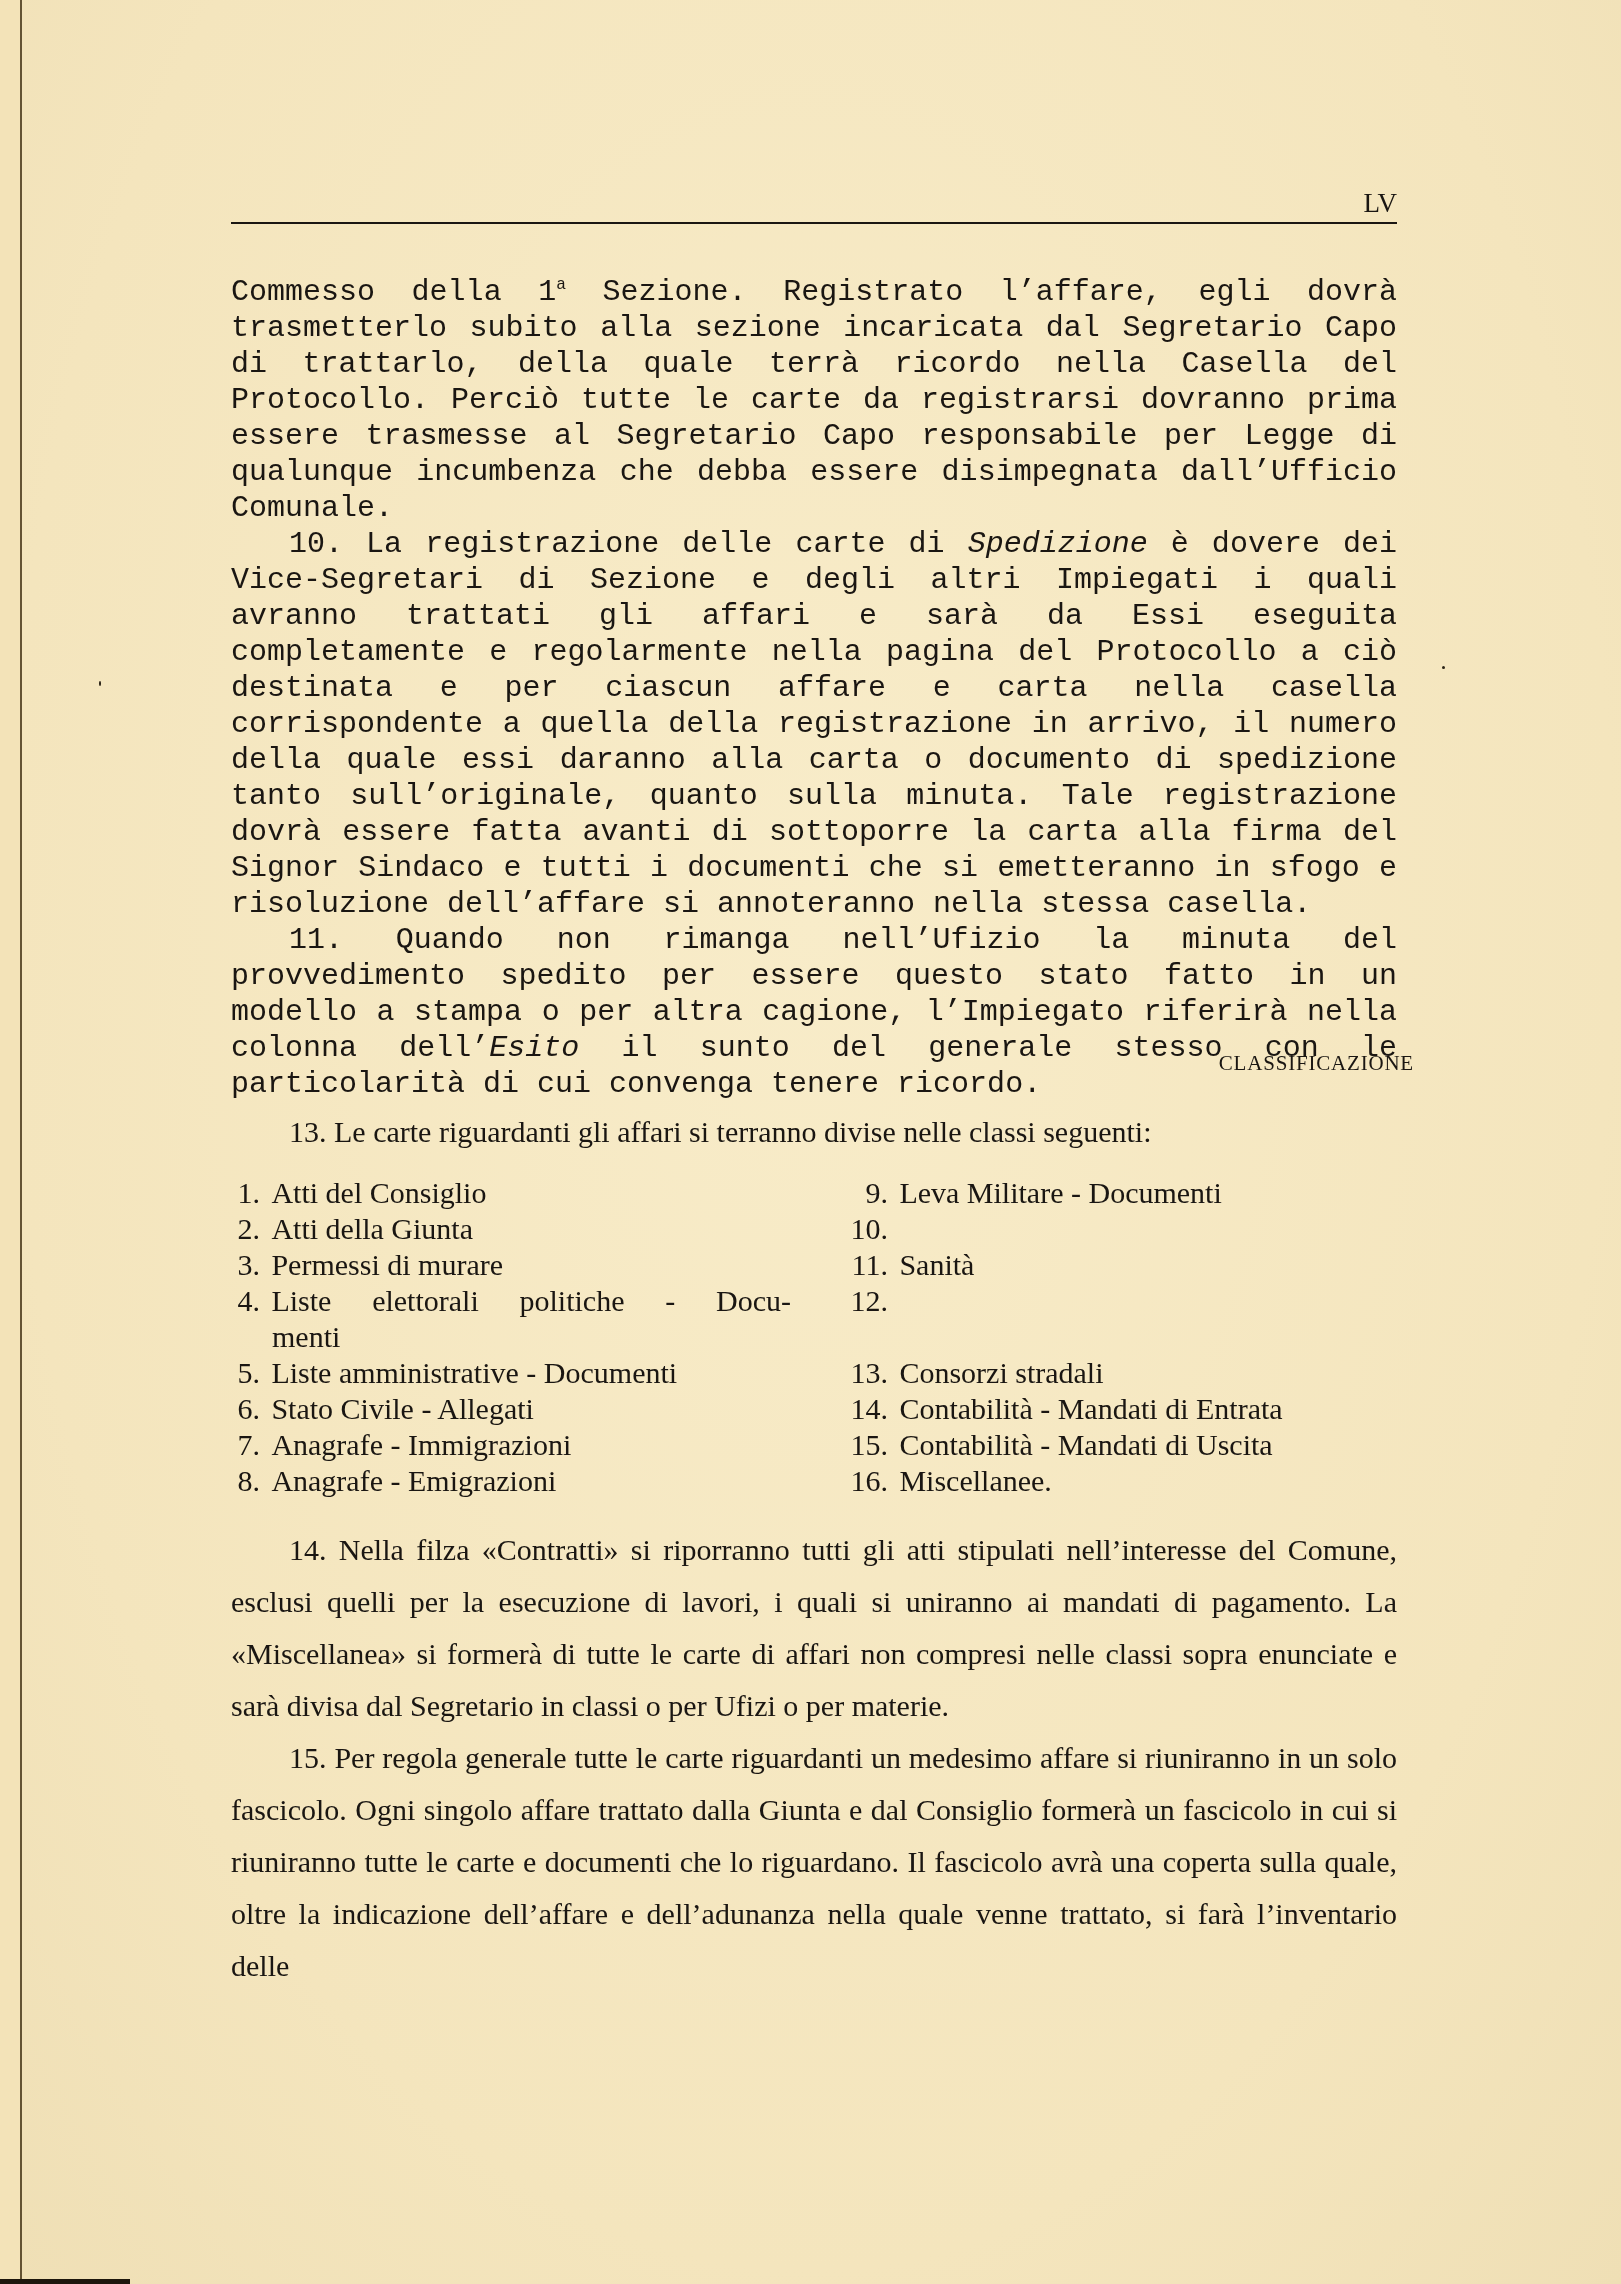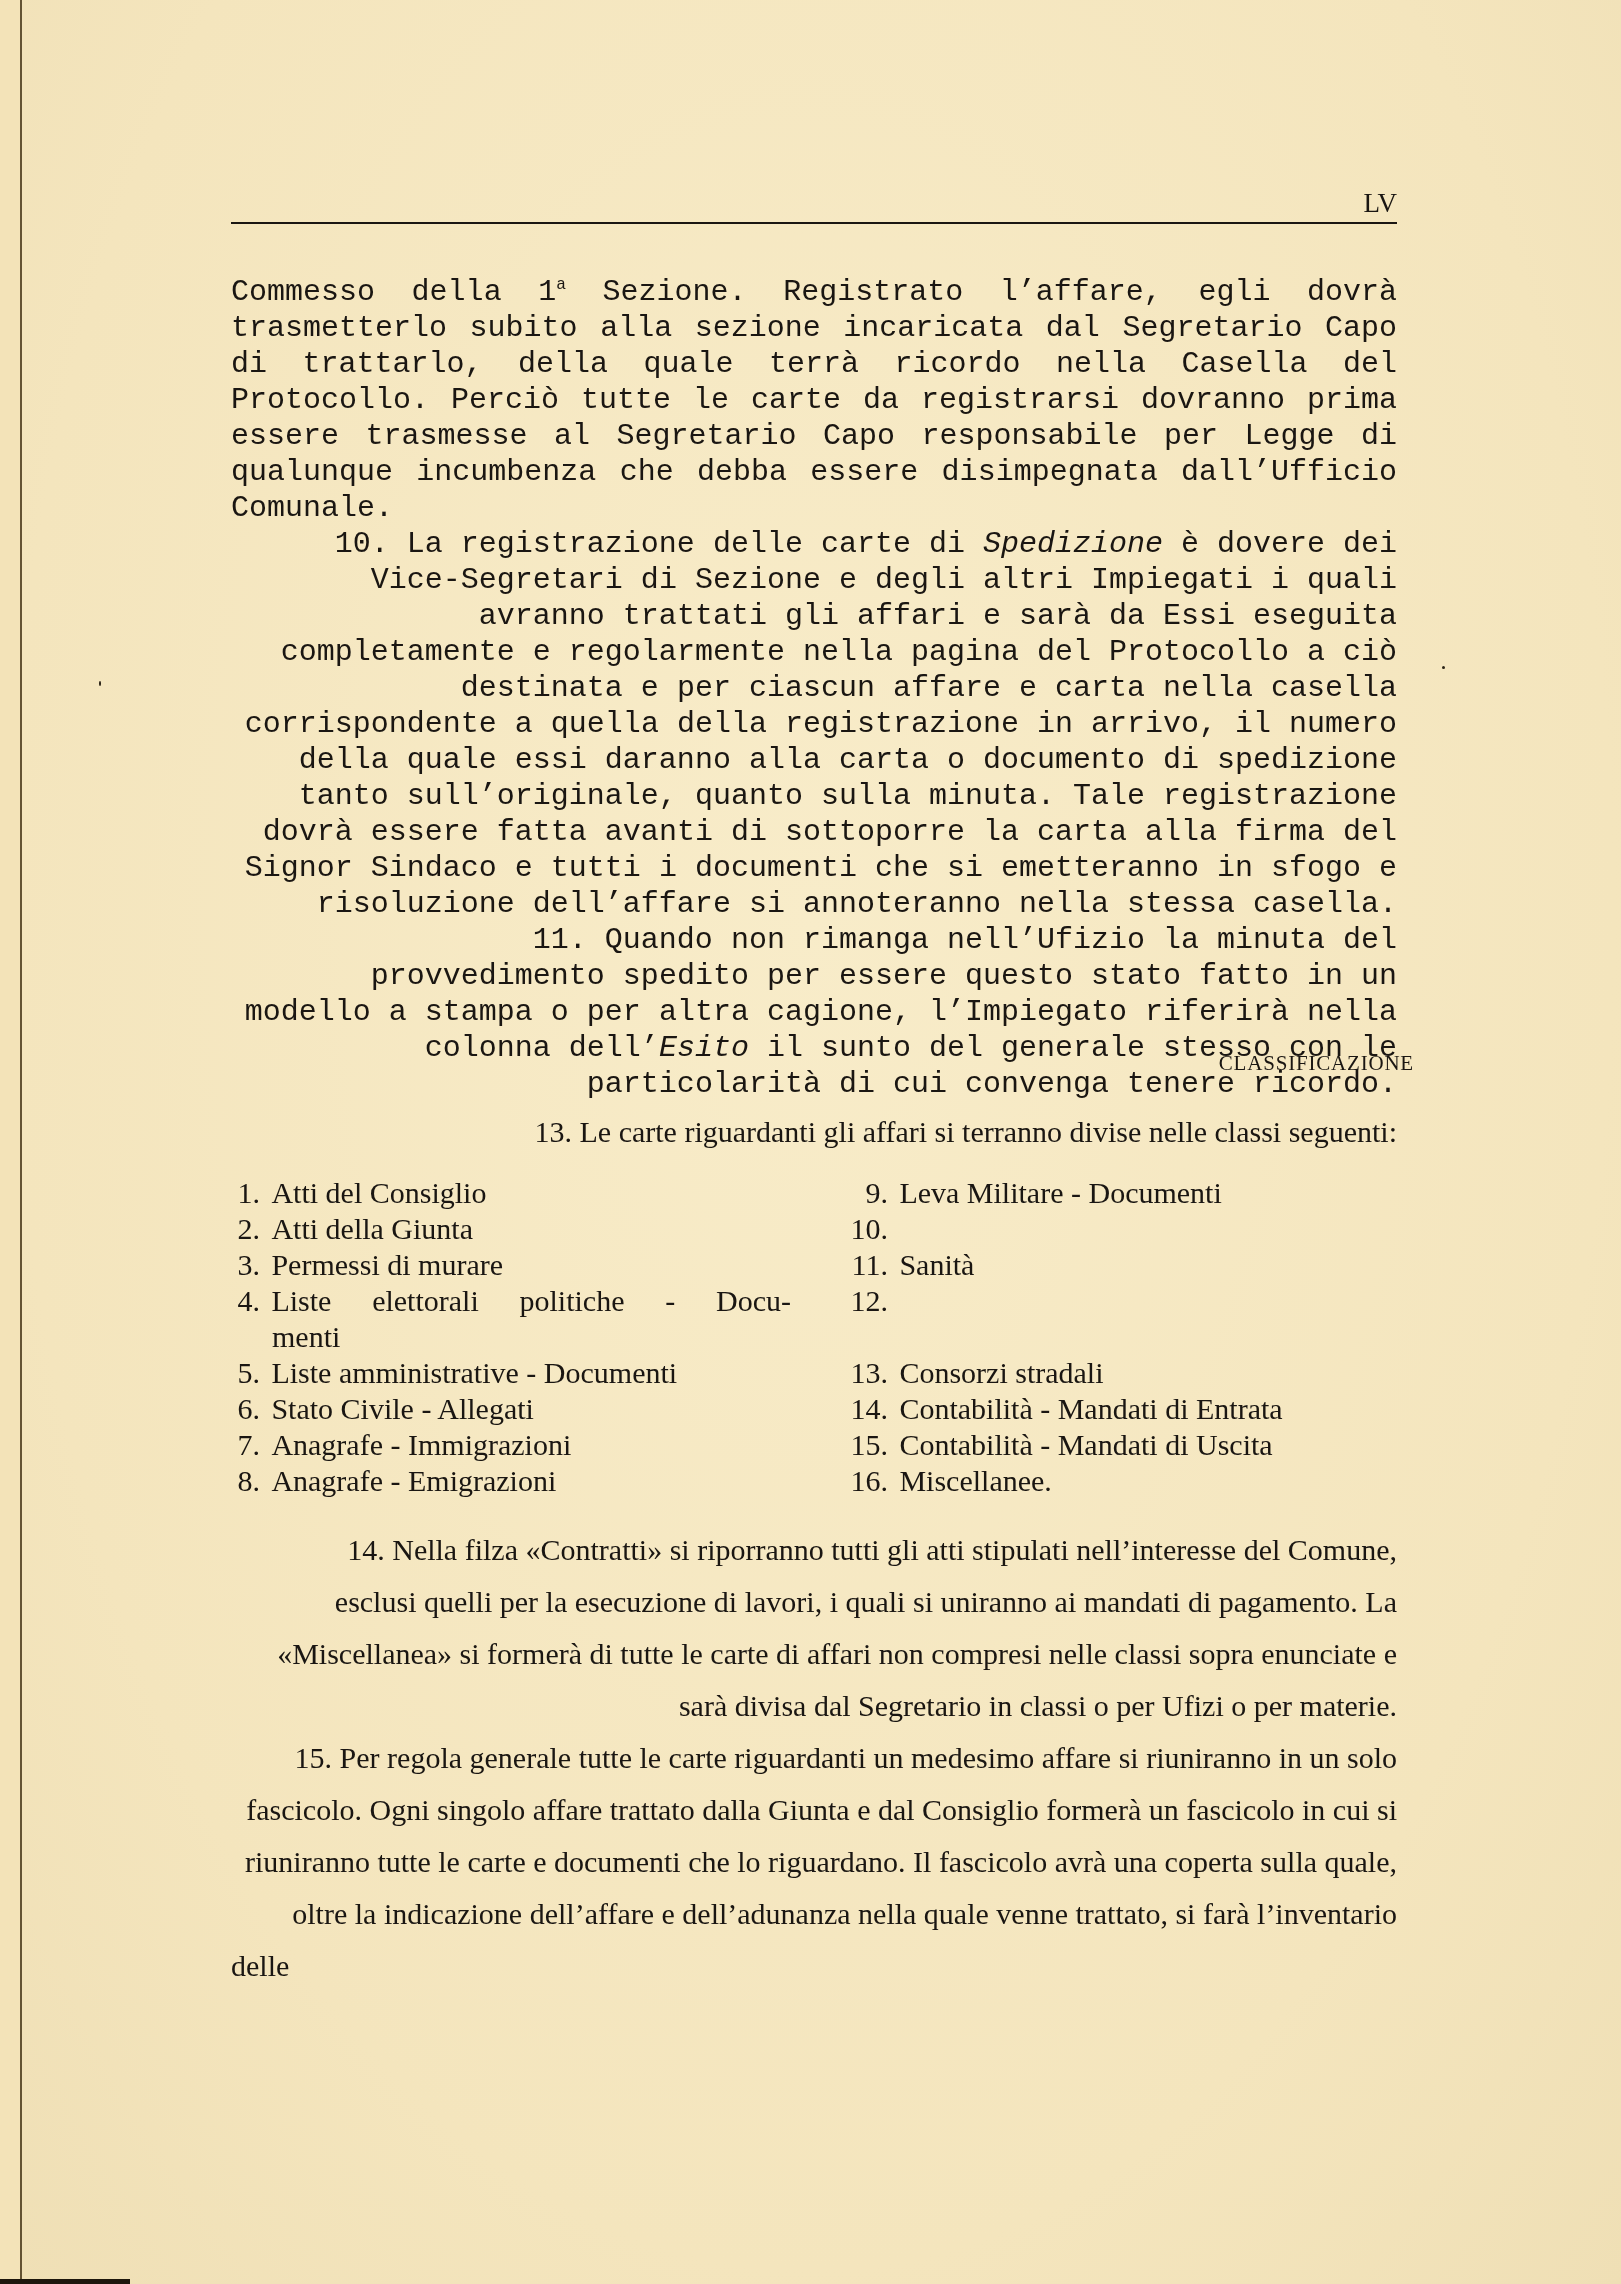--- a/index.html
+++ b/index.html
@@ -42,21 +42,21 @@
   }
   .rule {
     position: absolute; left: 231px; top: 222px; width: 1166px; height: 2.4px;
     background: #1a1612;
   }
   .body-text {
     position: absolute; left: 231px; top: 274px; width: 1166px;
     font-size: 30px; line-height: 36px; text-align: justify; font-family: Liberation Mono, monospace;
   }
   .body-text p { margin: 0; }
-  .indent { text-indent: 58px; text-align: right; }
+  .indent { text-indent: 58px; }
   .last-line-justify { text-align-last: justify; }
   sup { font-size: 16.2px; vertical-align: 11.4px; line-height: 0; }
   .section-heading {
     position: absolute; left: 248px; width: 1166px; top: 1051px;
     text-align: right; font-size: 21px; letter-spacing: 0.8px;
   }
   .para13 {
     position: absolute; left: 231px; top: 1114px; width: 1166px;
     font-size: 30px; line-height: 36px;
   }

